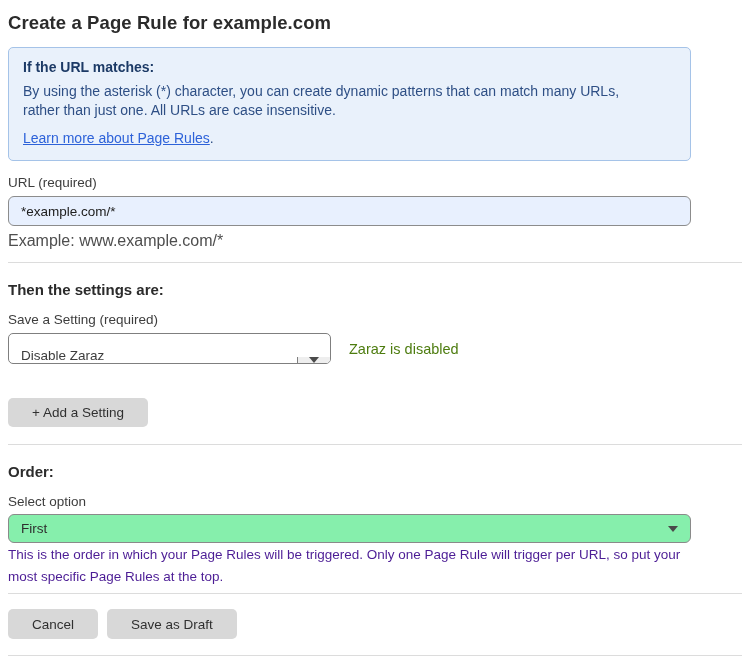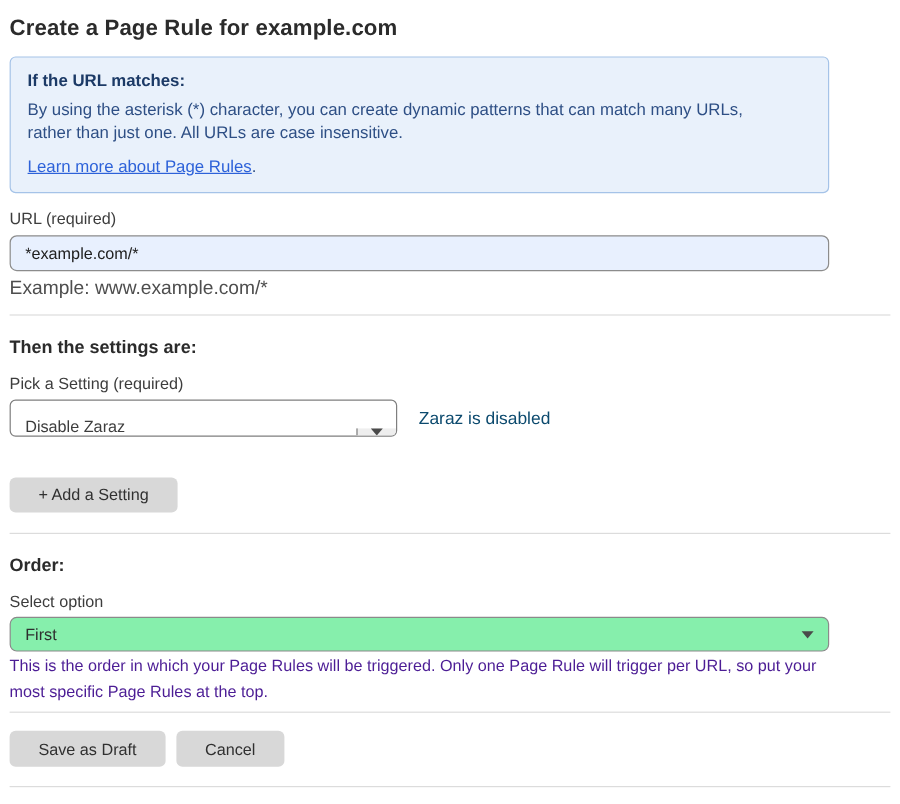--- a/index.html
+++ b/index.html
@@ -71,21 +71,21 @@
   }
   .picker-arrow-seg {
     width: 33px; background: #eeeeee; border-left: 1px solid #7f7f7f;
     display: flex; align-items: center; justify-content: center;
   }
   .tri-down {
     width: 0; height: 0;
     border-left: 5px solid transparent; border-right: 5px solid transparent;
     border-top: 6px solid #4a4a4a;
   }
-  .picker-status { margin-left: 18px; font-size: 14.5px; color: #0c4a6e; }
+  .picker-status { margin-left: 18px; font-size: 14.5px; color: #4d7c0f; }
 
   .btn {
     display: inline-flex; align-items: center; justify-content: center;
     height: 30px; padding: 0 24px;
     border: none; border-radius: 5px;
     font-family: "Liberation Sans", sans-serif;
     font-size: 13.5px; color: #303030;
     background: #d8d8d8; cursor: pointer; white-space: nowrap;
   }
   .btn-add { height: 29px; margin-top: 34px; }
@@ -119,21 +119,21 @@
   </div>
 
   <div class="field-label">URL (required)</div>
   <input class="url-input" type="text" value="*example.com/*" style="">
   <div class="helper-text">Example: www.example.com/*</div>
 
   <div class="divider d1"></div>
 
   <div class="section-heading">Then the settings are:</div>
 
-  <div class="field-label">Pick a Setting (required)</div>
+  <div class="field-label">Save a Setting (required)</div>
 
   <div class="picker-row">
     <div class="picker">
       <div class="picker-value">Disable Zaraz</div>
       <div class="picker-arrow-seg">
         <div class="tri-down"></div>
       </div>
     </div>
     <div class="picker-status">Zaraz is disabled</div>
   </div>
@@ -149,19 +149,19 @@
   <div class="order-select">
     <span class="value">First</span>
     <span class="tri-down"></span>
   </div>
 
   <div class="order-helper">This is the order in which your Page Rules will be triggered. Only one Page Rule will trigger per URL, so put your most specific Page Rules at the top.</div>
 
   <div class="divider d3"></div>
 
   <div class="footer-row">
+    <button class="btn">Cancel</button>
     <button class="btn">Save as Draft</button>
-    <button class="btn">Cancel</button>
   </div>
 
   <div class="divider d4"></div>
 
 </div>
 
 </body></html>

